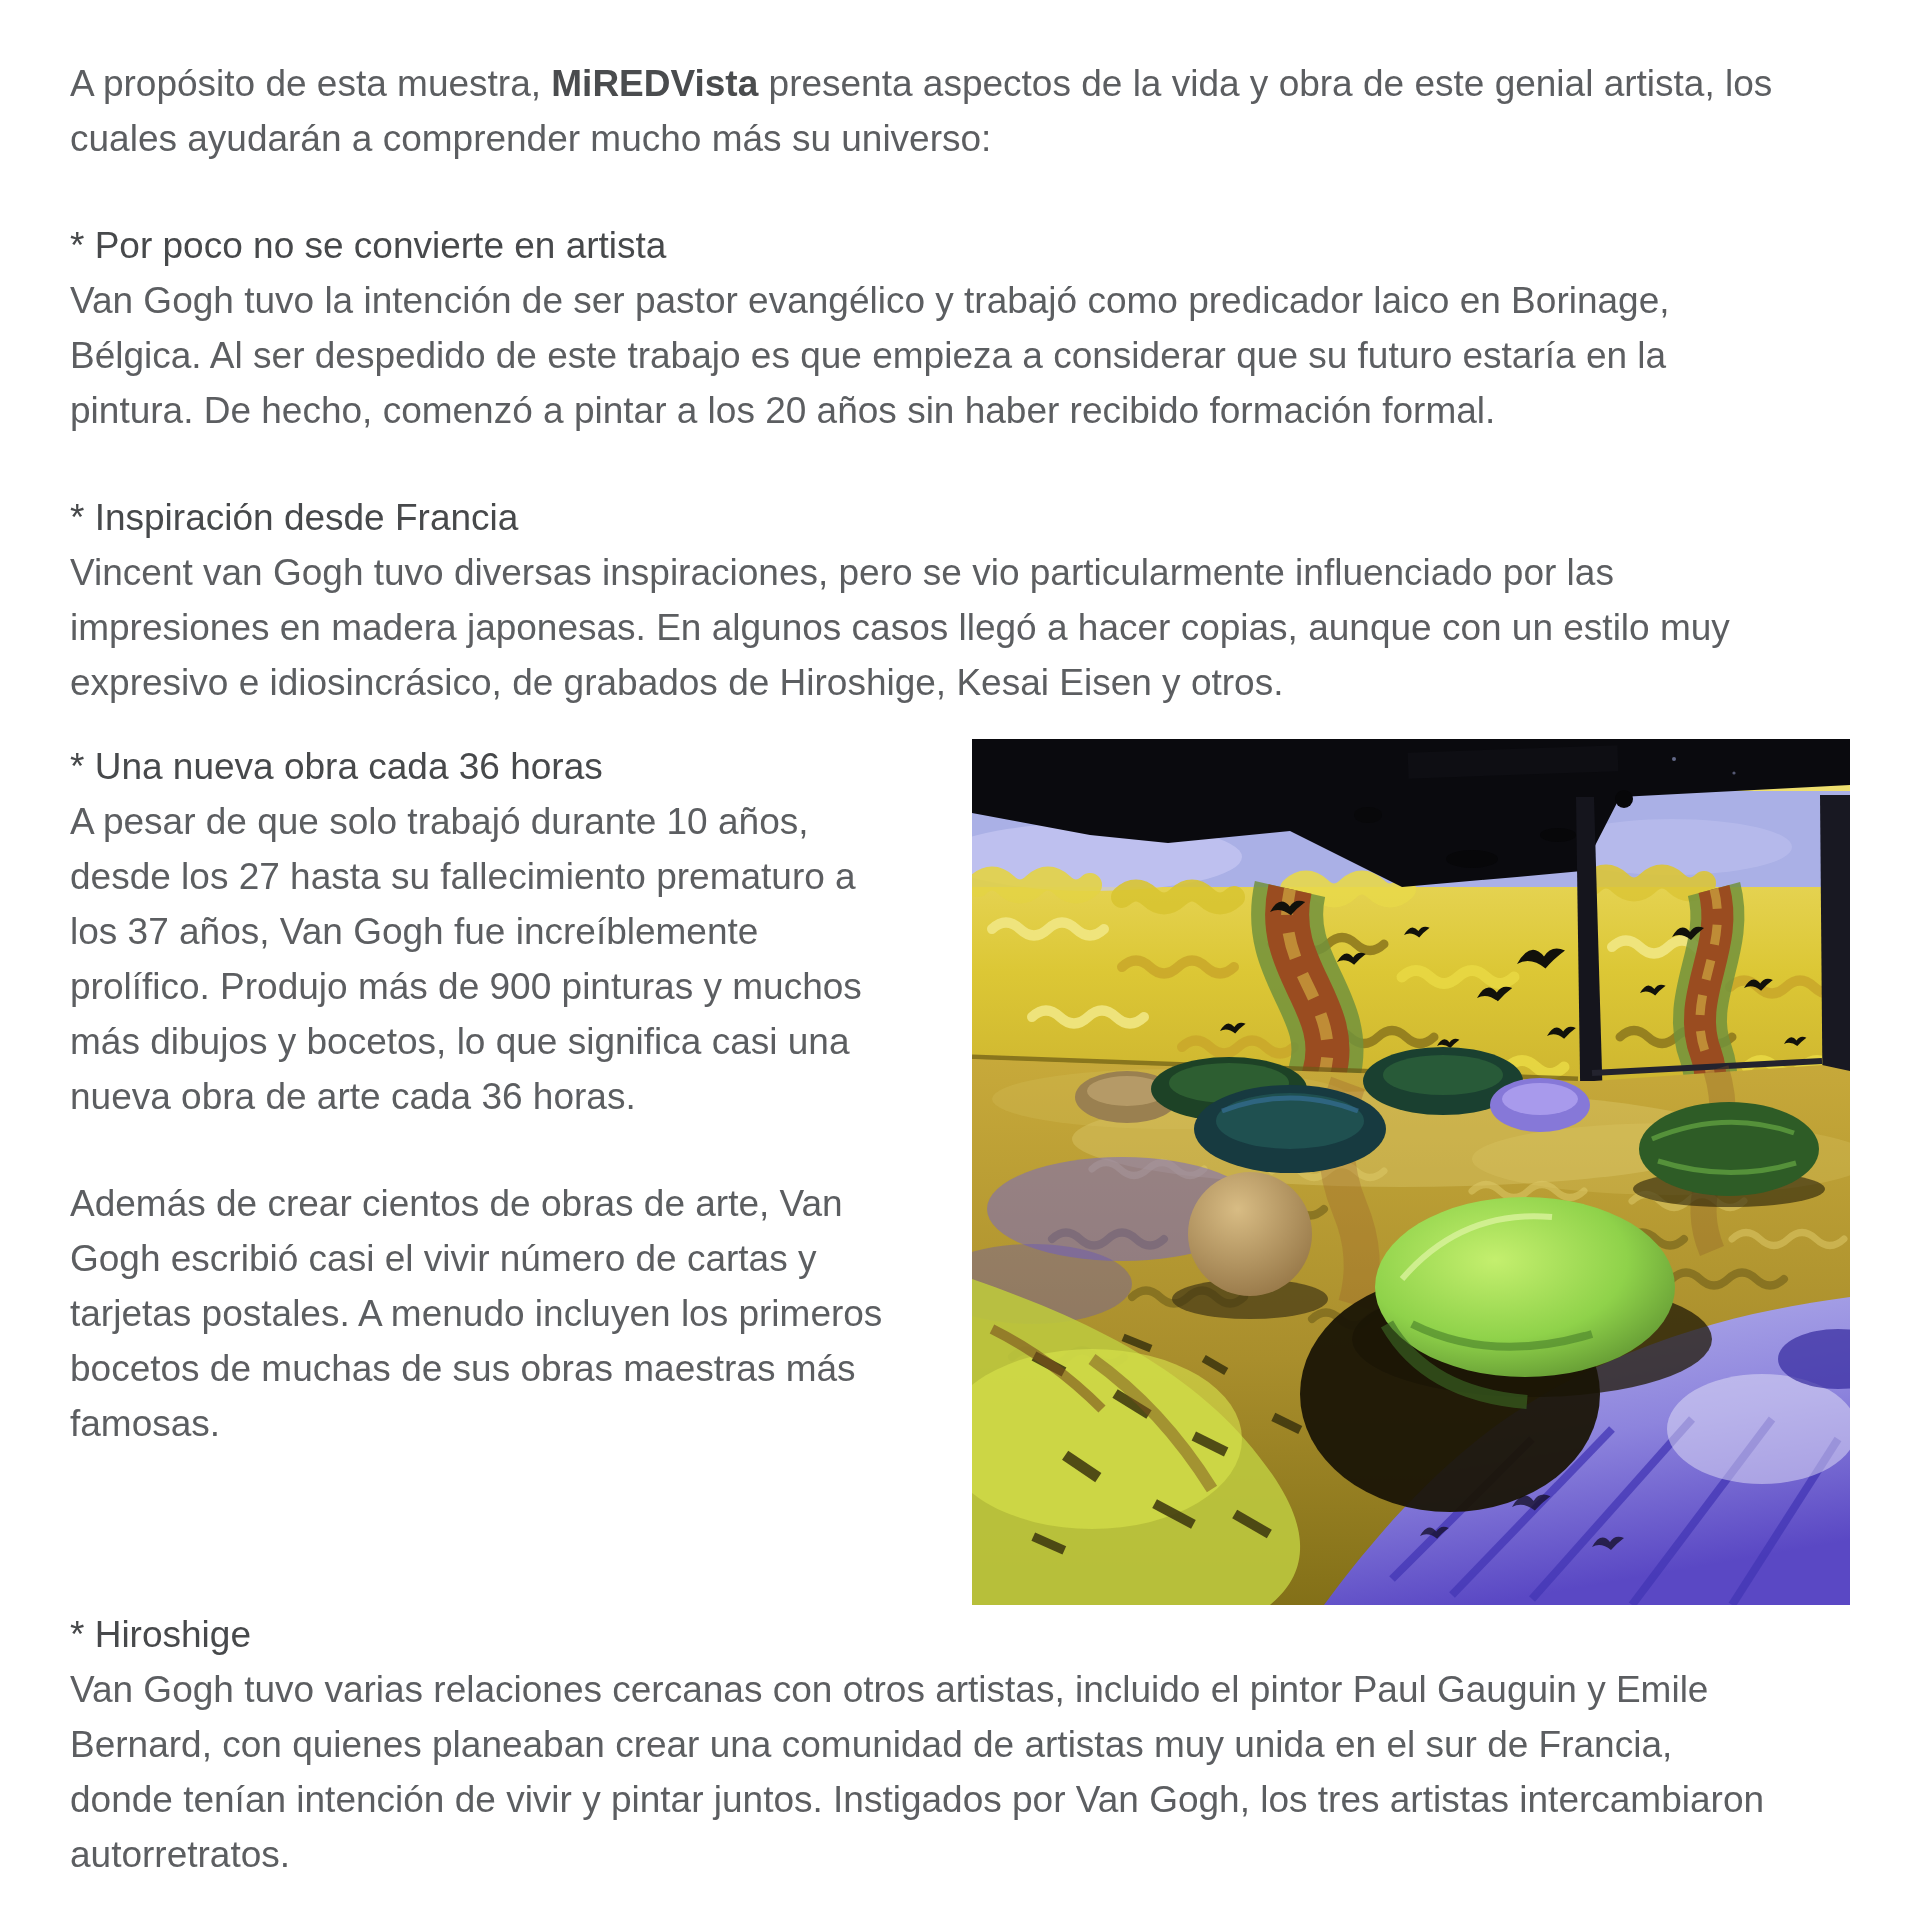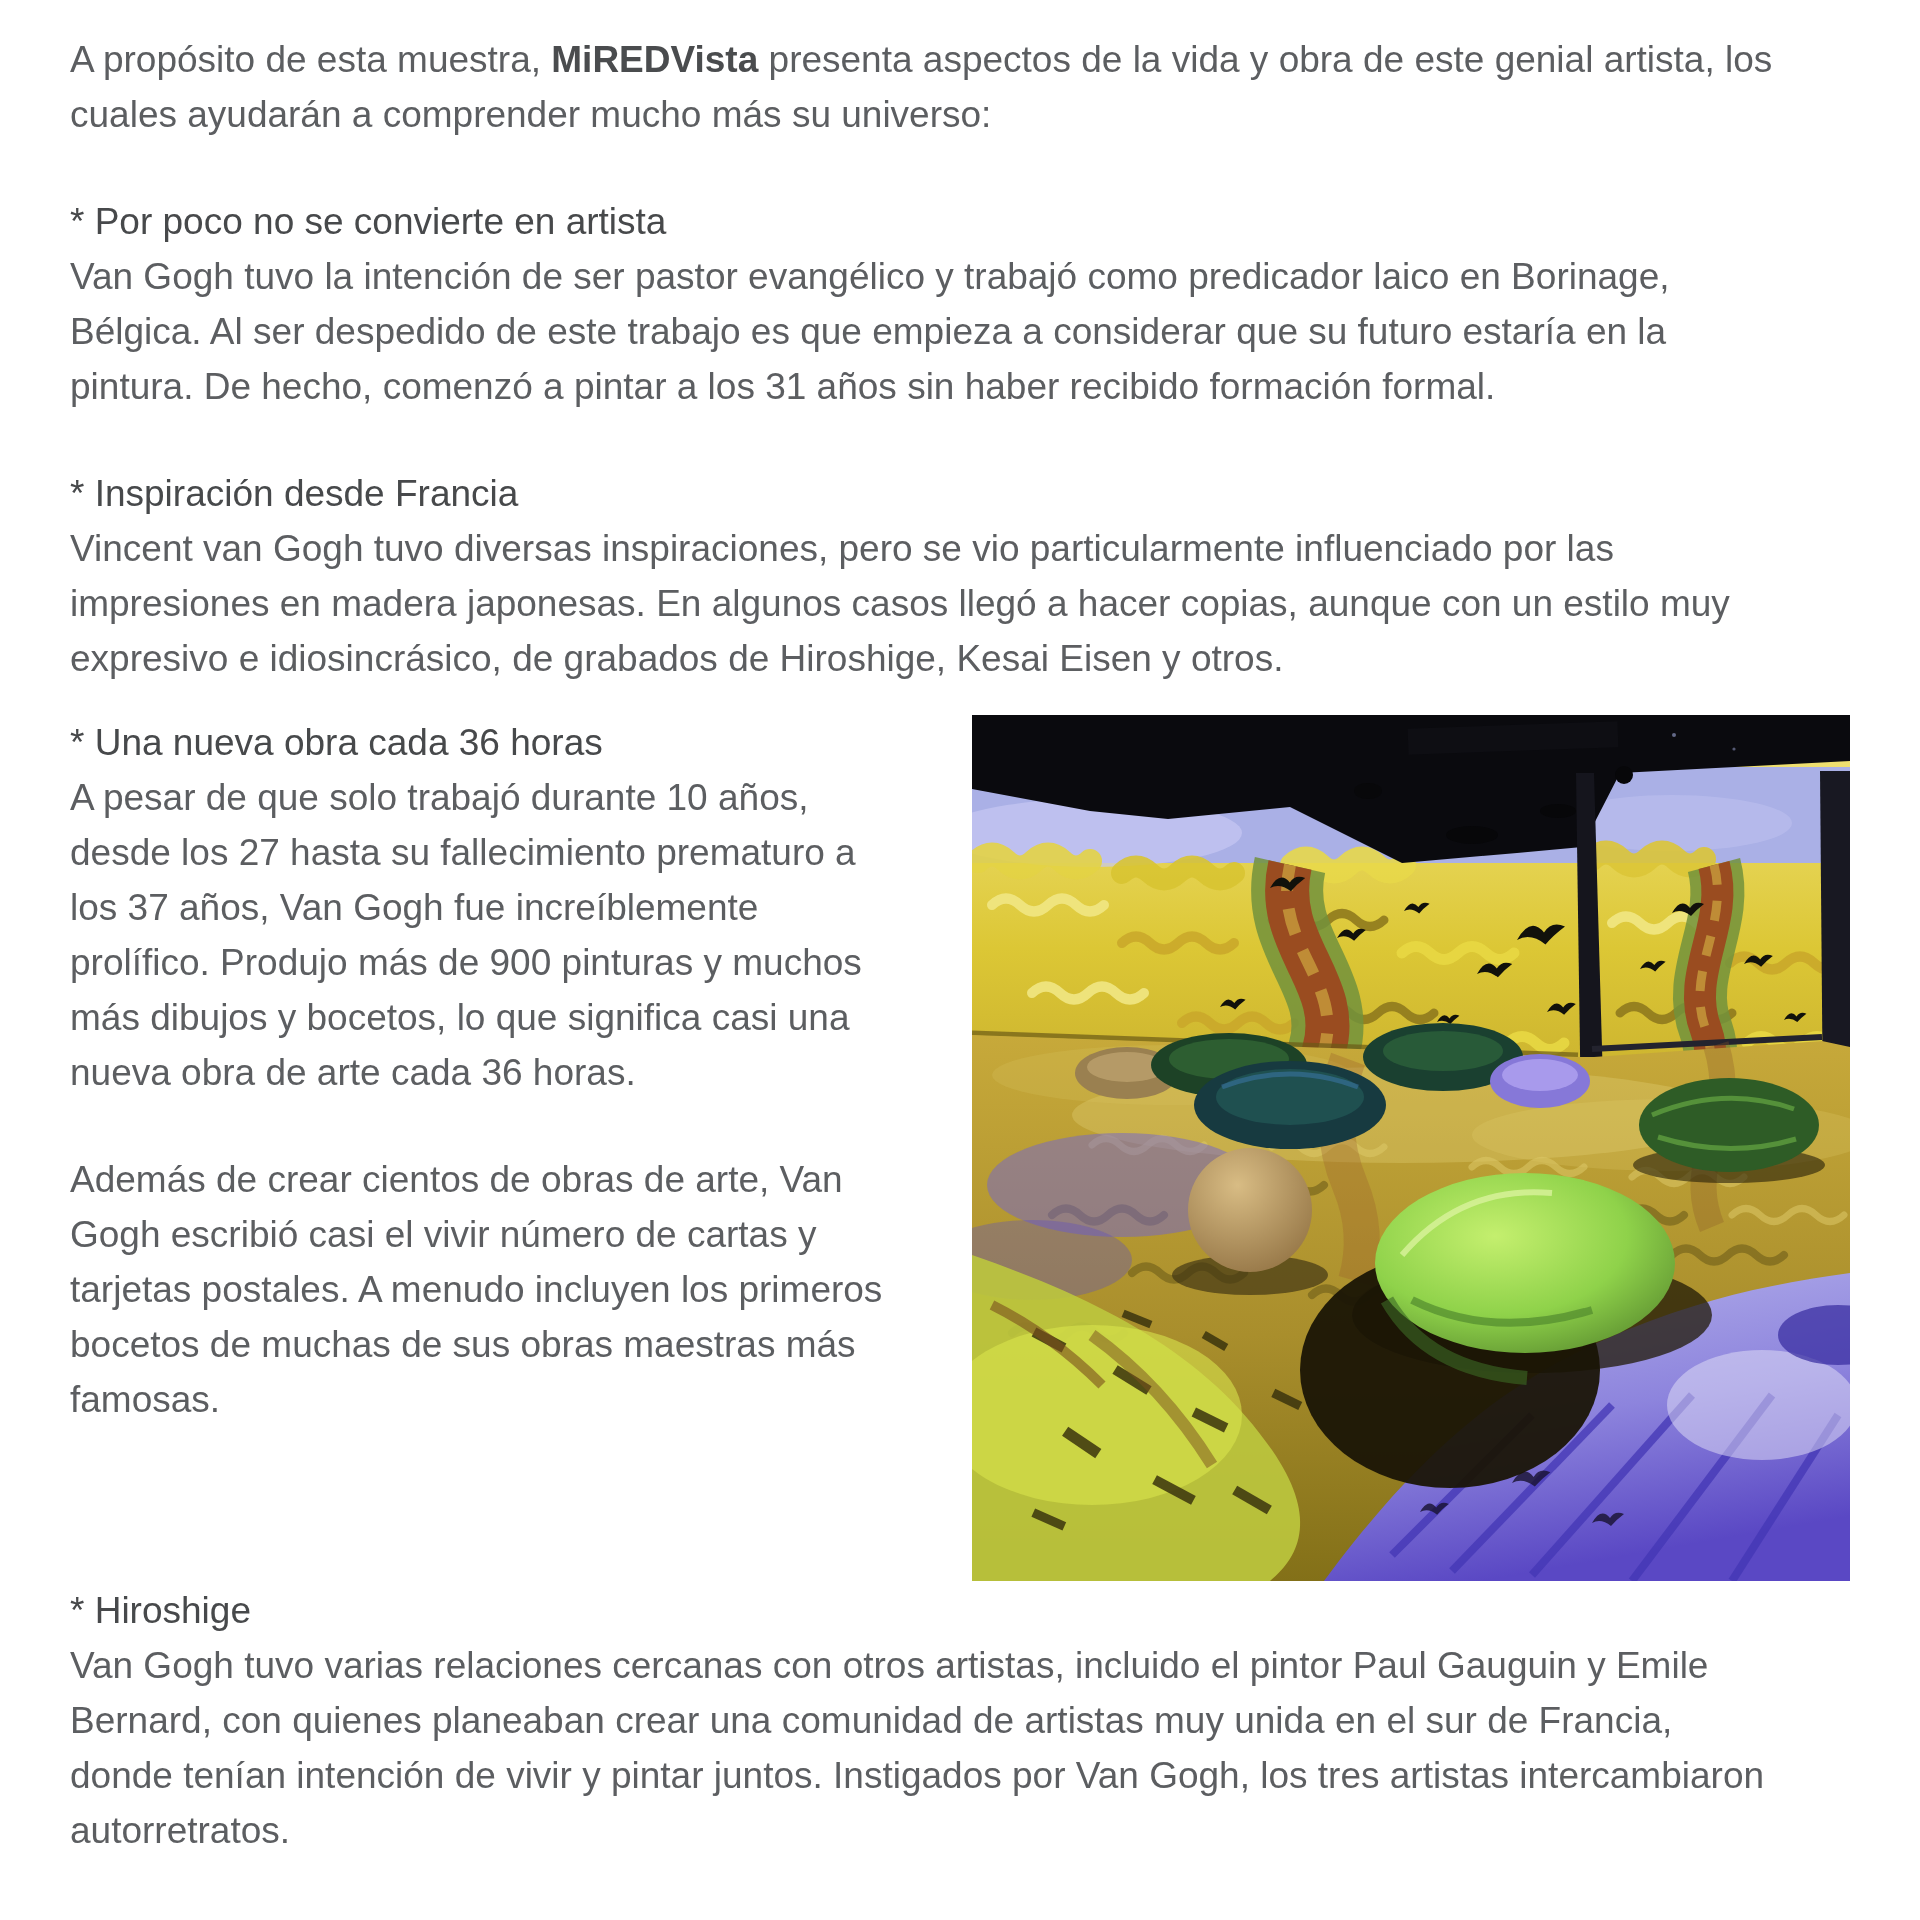--- a/index.html
+++ b/index.html
@@ -4,21 +4,21 @@
 <style>
   * { box-sizing: border-box; }
   html, body { margin: 0; padding: 0; }
   body {
     width: 1920px; height: 1920px;
     background: #ffffff;
     font-family: "Liberation Sans", "DejaVu Sans", sans-serif;
     color: #5c5e61;
     overflow: hidden;
   }
-  .page { padding: 32px 70px 0 70px; }
+  .page { padding: 56px 70px 0 70px; }
   .txt {
     font-size: 37px; line-height: 55px; font-weight: 400;
     color: #5c5e61; margin: 0; max-width: 1710px;
   }
   .hd {
     font-size: 37px; line-height: 55px; font-weight: 400;
     color: #47494b; margin: 0; max-width: 1710px;
   }
   .brand { font-weight: 700; color: #4a4c4e; }
   .sec { margin-top: 52px; }
@@ -36,21 +36,21 @@
 </style>
 </head>
 <body>
 
 <main class="page">
 
   <p class="txt"><span>A propósito de esta muestra, </span><span class="brand">MiREDVista</span><span> presenta aspectos de la vida y obra de este genial artista, los cuales ayudarán a comprender mucho más su universo:</span></p>
 
   <section class="sec">
     <h3 class="hd">* Por poco no se convierte en artista</h3>
-    <p class="txt">Van Gogh tuvo la intención de ser pastor evangélico y trabajó como predicador laico en Borinage, Bélgica. Al ser despedido de este trabajo es que empieza a considerar que su futuro estaría en la pintura. De hecho, comenzó a pintar a los 31 años sin haber recibido formación formal.</p>
+    <p class="txt">Van Gogh tuvo la intención de ser pastor evangélico y trabajó como predicador laico en Borinage, Bélgica. Al ser despedido de este trabajo es que empieza a considerar que su futuro estaría en la pintura. De hecho, comenzó a pintar a los 20 años sin haber recibido formación formal.</p>
   </section>
 
   <section class="sec">
     <h3 class="hd">* Inspiración desde Francia</h3>
     <p class="txt">Vincent van Gogh tuvo diversas inspiraciones, pero se vio particularmente influenciado por las impresiones en madera japonesas. En algunos casos llegó a hacer copias, aunque con un estilo muy expresivo e idiosincrásico, de grabados de Hiroshige, Kesai Eisen y otros.</p>
   </section>
 
   <div class="mid">
     <div class="mid-col">
       <section class="sec">

